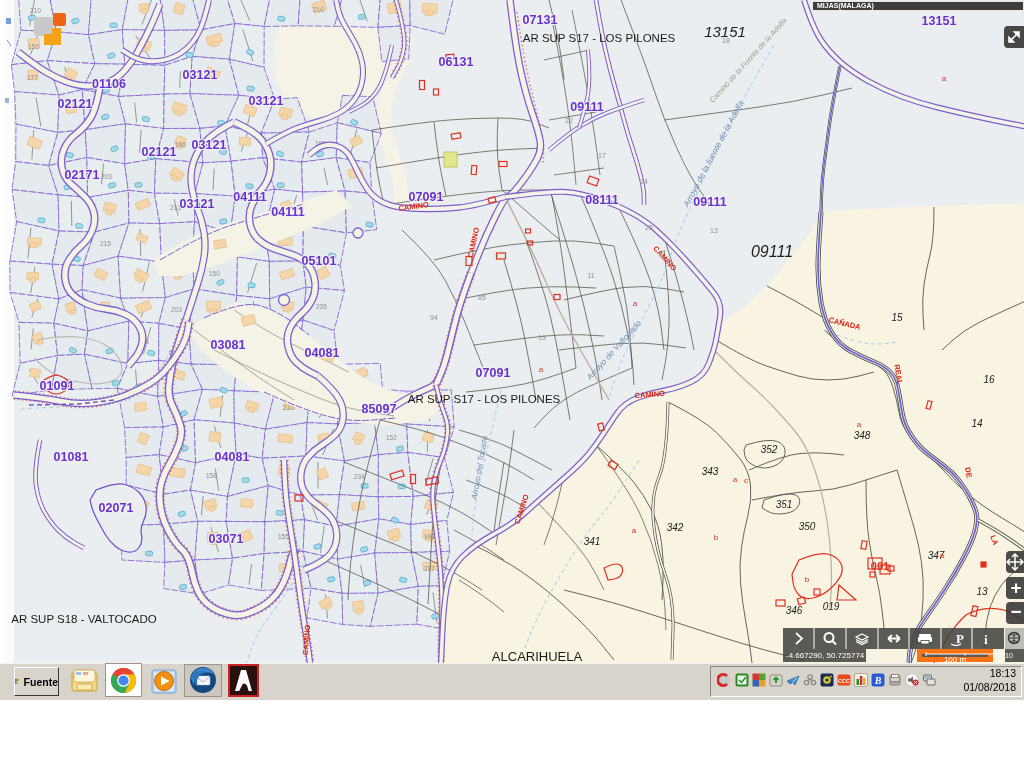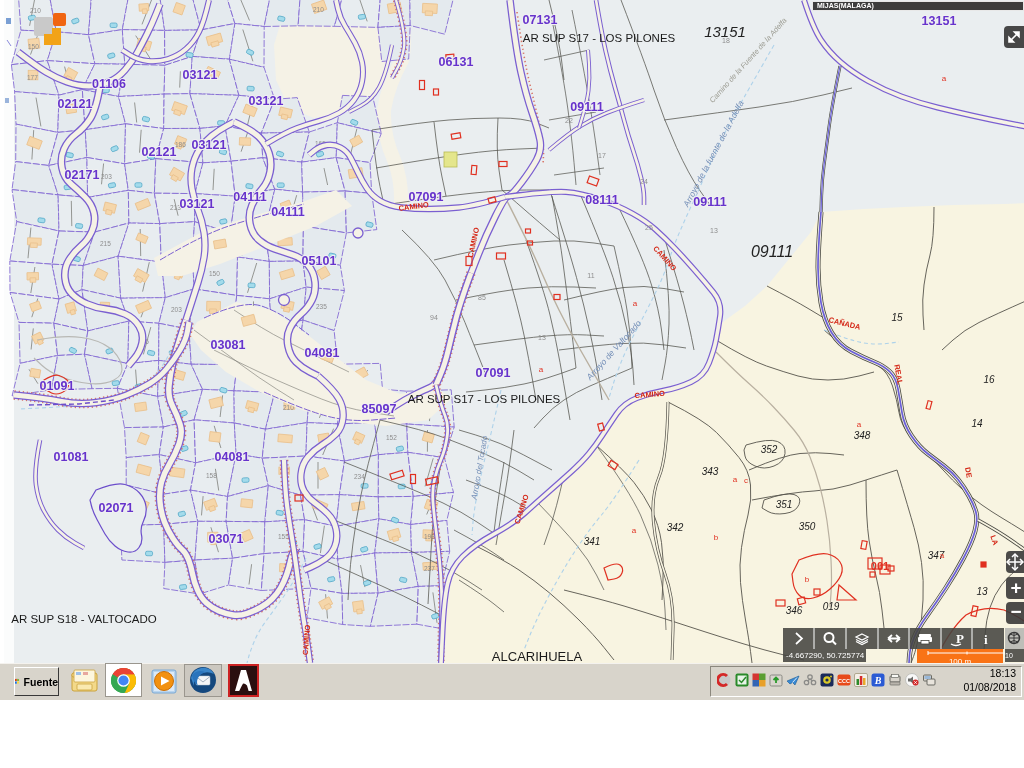--- a/index.html
+++ b/index.html
@@ -957,21 +957,21 @@
 <text x="201" y="15.5" font-size="13" font-weight="bold" font-family="Liberation Serif,serif">i</text>
 </g>
     </svg></div>
 <div class="abs" style="left:1005px;top:628px;width:19px;height:21px;background:rgba(185,185,180,0.92)">
 <svg width="19" height="21">
       <circle cx="9" cy="10" r="5.5" fill="none" stroke="#3a3a3a" stroke-width="1.5"></circle>
       <path d="M9,4.5 v11 M3.5,10 h11 M5,6 q4,3 8,0 M5,14 q4,-3 8,0" stroke="#3a3a3a" stroke-width="1" fill="none"></path>
     </svg></div>
 
 <div class="mapui" style="left:783px;top:649px;width:80px;height:13px;font-size:8px;line-height:13px;padding-left:3px;white-space:nowrap">-4.667290, 50.725774</div>
-<div class="mapui" style="left:917px;top:649px;width:86px;height:13px;font-size:8px;line-height:11px;text-align:center;border:7px solid #f97316;box-sizing:border-box">100 m
+<div class="mapui" style="left:917px;top:649px;width:76px;height:13px;font-size:8px;line-height:11px;text-align:center;border:5px solid #f97316;box-sizing:border-box">100 m
 <svg width="80" height="4" style="position:absolute;left:3px;bottom:1px">
       <path d="M1,0 V4 M1,2 H79 M79,0 V4 M40,0.5 V3.5" stroke="#fff" stroke-width="1"></path>
     </svg></div>
 <div class="mapui" style="left:1005px;top:649px;width:19px;height:13px;font-size:7px;line-height:13px">10</div>
 
 <div class="abs" style="left:0;top:663px;width:1024px;height:37px;background:#d8d4cb;border-top:1px solid #f4f2ee;box-sizing:border-box"></div>
 
   <div class="abs" style="left:14px;top:667px;width:45px;height:29px;background:#d8d4cb;
     border-top:1.5px solid #fff;border-left:1.5px solid #fff;border-right:1.5px solid #383838;border-bottom:1.5px solid #383838;
     box-sizing:border-box;display:flex;align-items:center;justify-content:center">

